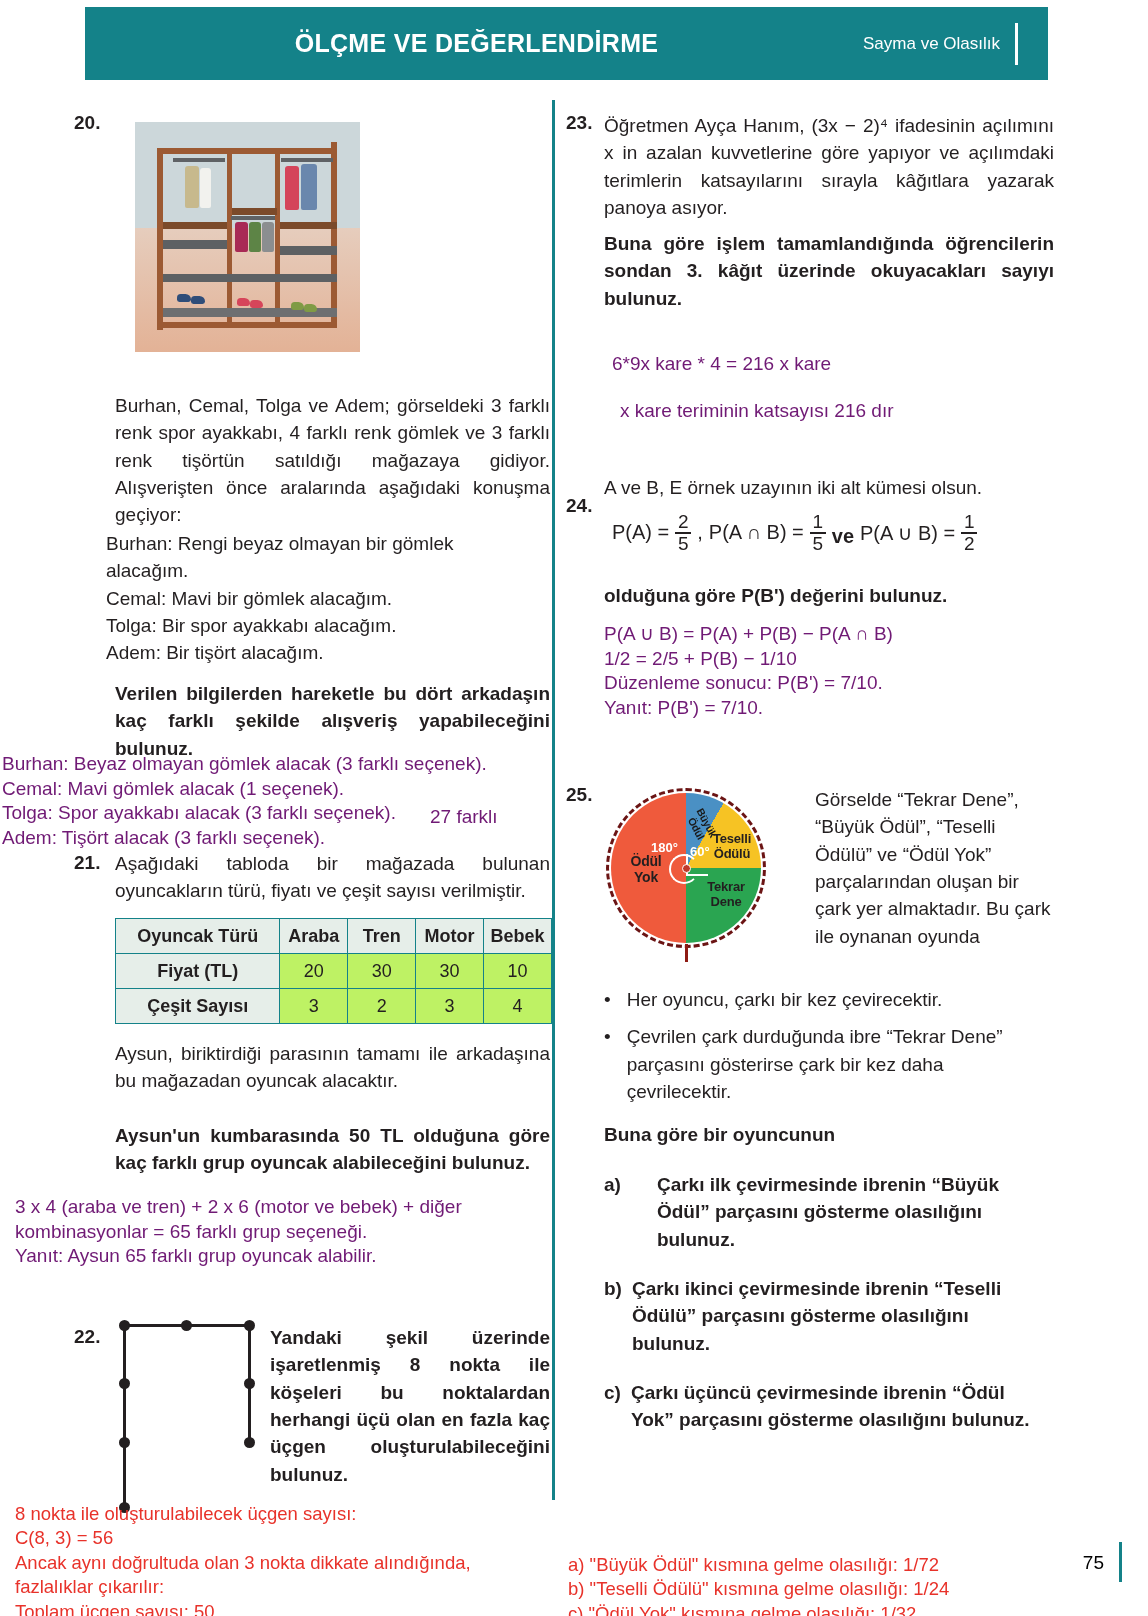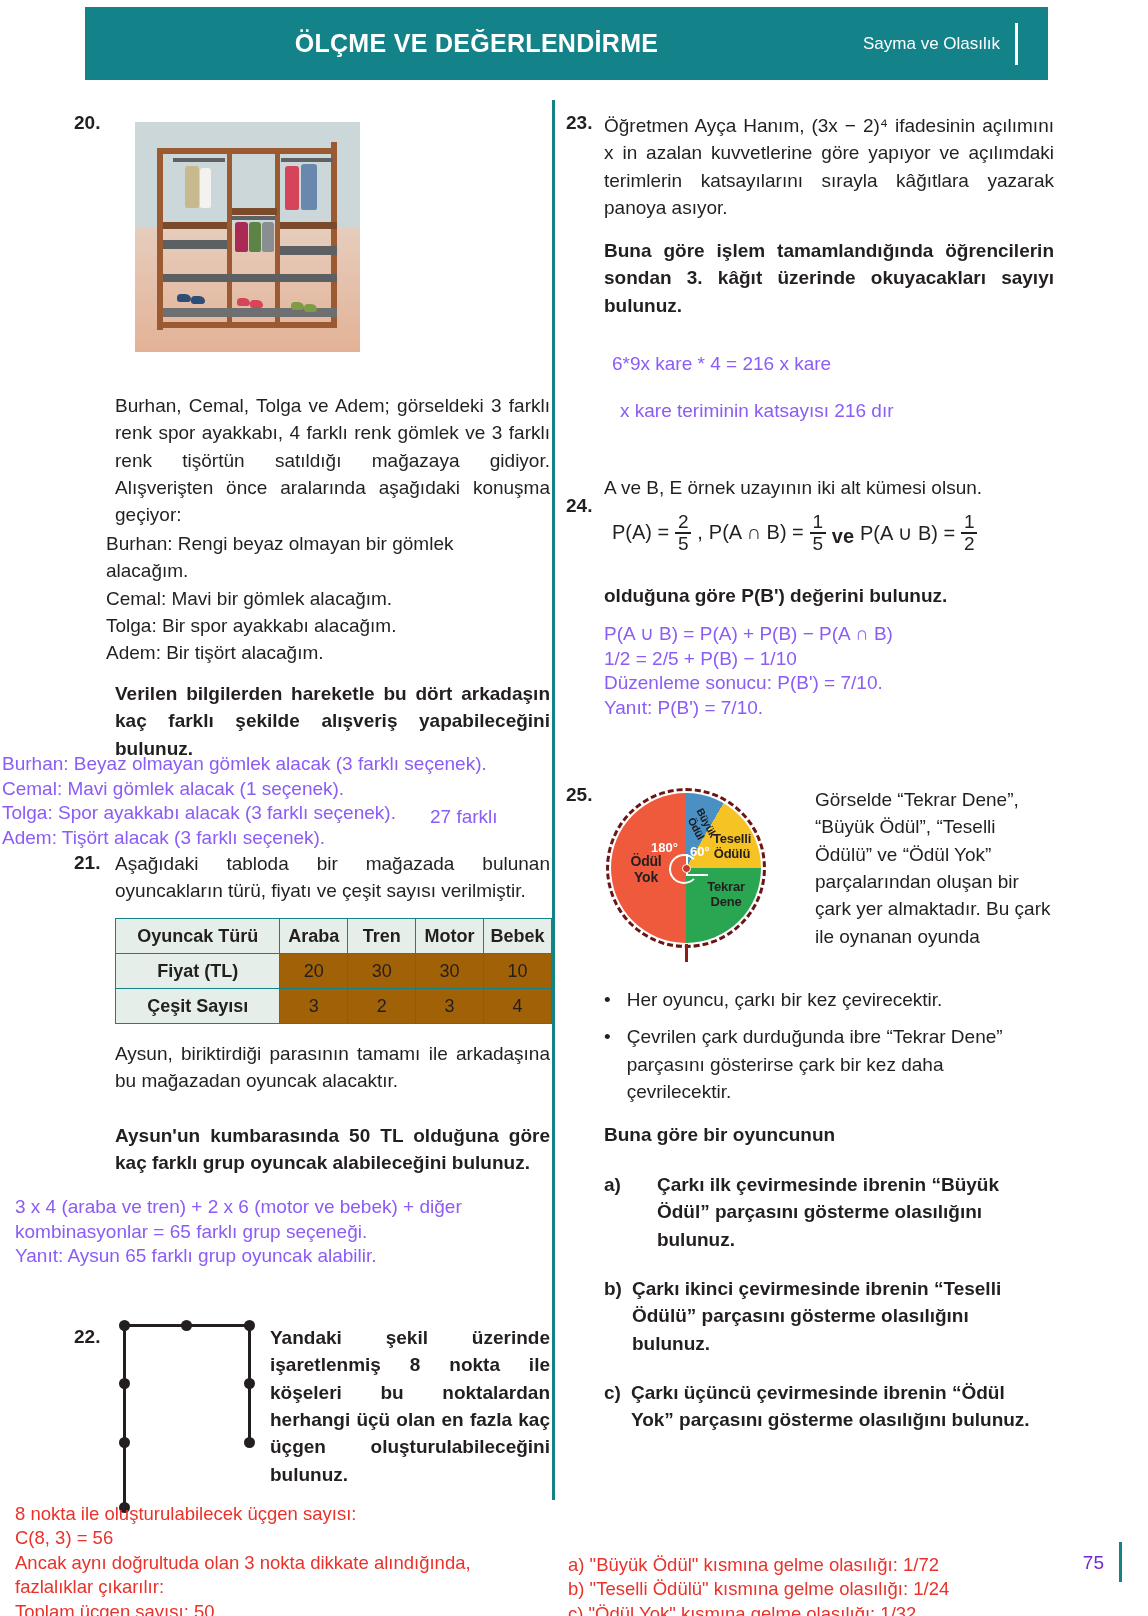--- a/index.html
+++ b/index.html
@@ -39,21 +39,21 @@
   .col-divider{
     position:absolute; left:552px; top:100px; width:3px; height:1400px;
     background:#148289;
   }
 
   
   .q{ position:absolute; }
   .qnum{ font-weight:bold; font-size:19px; }
   .body-txt{ font-size:19px; line-height:1.44; text-align:justify; }
   .bold-txt{ font-size:19px; line-height:1.44; font-weight:bold; text-align:justify; }
-  .red{ color:#8b5cf6; font-size:19px; line-height:1.30; }
+  .red{ color:#701a75; font-size:19px; line-height:1.30; }
   .red-s{ color:#e8322a; font-size:18.5px; line-height:1.32; }
 
   
   .closet-wrap{
     position:absolute; left:75px; top:22px; width:225px; height:230px;
     background:linear-gradient(#ccd7da 0%, #ccd7da 46%, #e6cdbd 46%, #e3b296 100%);
   }
   .cs{ position:absolute; background:#9c5a33; }            
   .shelf{ position:absolute; background:#6d6f71; }          
   .shelf-top{ position:absolute; background:#7b4a2a; }
@@ -65,21 +65,21 @@
   table.toys{
     border-collapse:collapse; width:437px;
     font-size:18px;
   }
   table.toys td, table.toys th{
     border:1.4px solid #148289;
     padding:5px 4px; text-align:center; height:35px;
   }
   table.toys .hdr{ background:#e6eee9; font-weight:bold; }
   table.toys .lbl{ background:#e6eee9; font-weight:bold; width:165px; }
-  table.toys .datacell{ background:#a16207; width:68px; }
+  table.toys .datacell{ background:#bef264; width:68px; }
 
   
   .dotfig{ position:absolute; }
   .dotline{ position:absolute; background:#231f20; }
   .dot{
     position:absolute; width:11px; height:11px; border-radius:50%;
     background:#231f20;
   }
 
   
@@ -123,21 +123,21 @@
     position:absolute; width:3px; height:18px; background:#8e1b14;
   }
 
   .bullet-row{ display:flex; gap:16px; align-items:flex-start; }
   .bullet-dot{ font-size:19px; line-height:1.44; }
   .abc-row{ display:flex; gap:10px; align-items:flex-start; }
   .abc-key{ font-size:19px; font-weight:bold; line-height:1.44; }
 
   .page-no{
     position:absolute; right:44px; bottom:42px;
-    font-size:19px; color:#6d28d9;
+    font-size:19px; color:#000000;
   }
   .page-rule{
     position:absolute; right:26px; bottom:34px; width:3px; height:40px; background:#148289;
   }
 </style>
 </head>
 <body>
 
 <div class="header-bar">
   <div class="header-title">ÖLÇME VE DEĞERLENDİRME</div>
@@ -282,21 +282,21 @@
 
     </div>
   </div>
 </div>
 
 <div class="col col-right">
 
   <div class="q" style="left:0; top:0; width:500px;">
     <span class="qnum" style="position:absolute;left:6px;top:12px;">23.</span>
     <div class="body-txt" style="position:absolute;left:44px;top:12px;width:450px;">Öğretmen Ayça Hanım, (3x − 2)⁴ ifadesinin açılımını x  in azalan kuvvetlerine göre yapıyor ve açılımdaki terimlerin katsayılarını sırayla kâğıtlara yazarak panoya asıyor.</div>
-    <div class="bold-txt" style="position:absolute;left:44px;top:137px;width:450px;">Buna göre işlem tamamlandığında öğrencilerin sondan 3. kâğıt üzerinde okuyacakları sayıyı bulunuz.</div>
+    <div class="bold-txt" style="position:absolute;left:44px;top:130px;width:450px;">Buna göre işlem tamamlandığında öğrencilerin sondan 3. kâğıt üzerinde okuyacakları sayıyı bulunuz.</div>
     <div style="position:absolute;left:52px;top:252px;width:450px;">
       <div class="red">6*9x kare * 4 = 216 x kare</div>
       <div class="red" style="margin-top:22px;margin-left:8px;">x kare teriminin katsayısı 216 dır</div>
     </div>
   </div>
 
   <div class="q" style="left:0; top:372px; width:500px;">
     <span class="qnum" style="position:absolute;left:6px;top:2px;margin-top:21px;">24.</span>
     <div class="body-txt" style="position:absolute;left:44px;top:2px;width:450px;text-align:left;">A ve B, E örnek uzayının iki alt kümesi olsun.</div>
 

